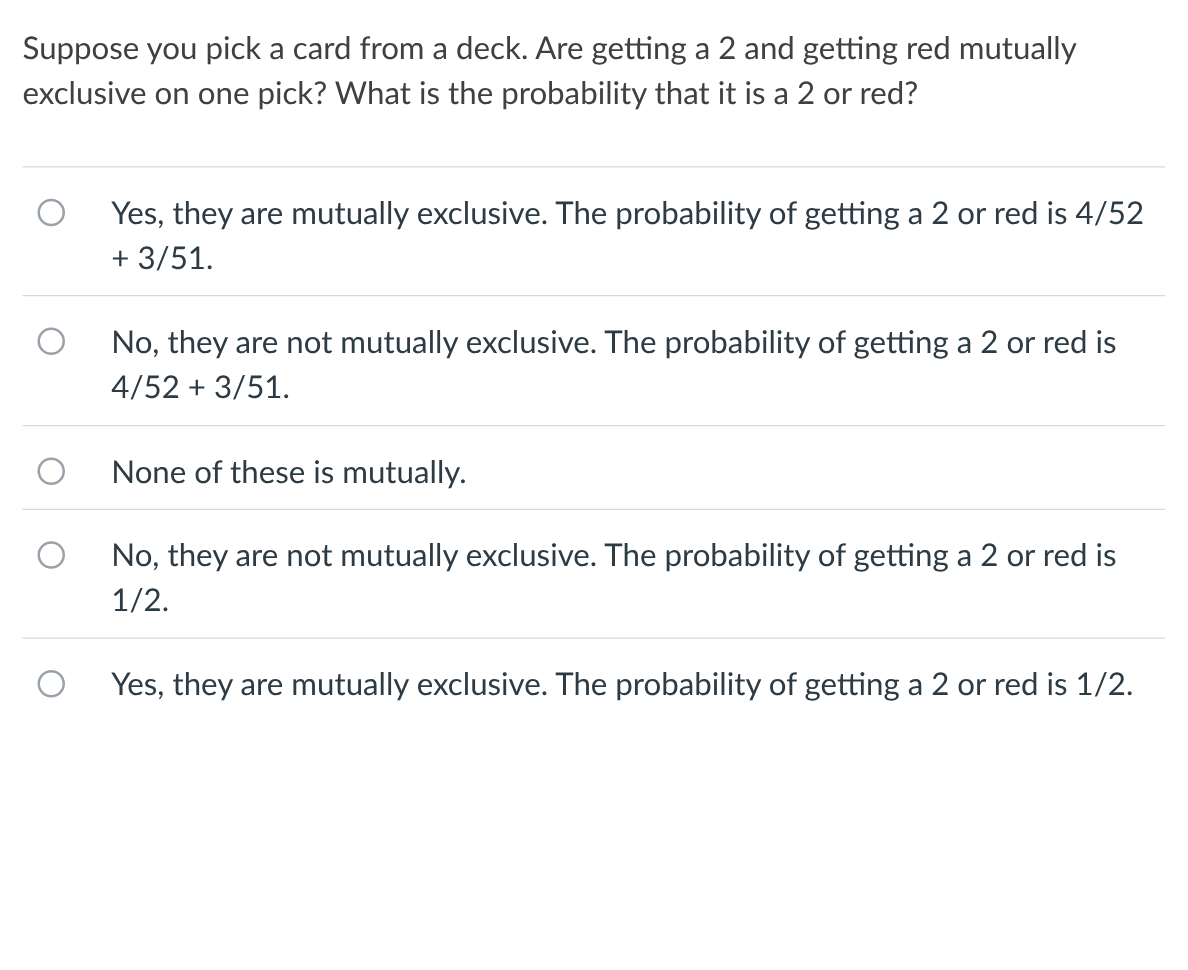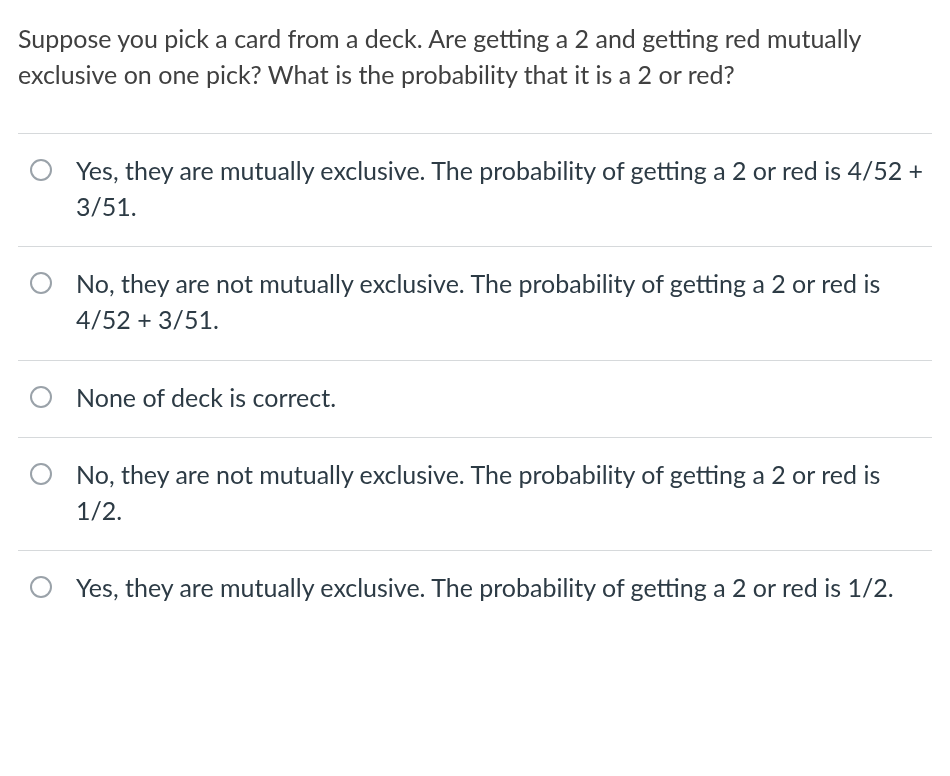--- a/index.html
+++ b/index.html
@@ -19,23 +19,23 @@
     .question-text {
       margin-bottom: 40px;
       color: #404040;
     }
     .options {
       border-top: 1px solid #d6d9db;
     }
     .option-row {
       display: flex;
       align-items: flex-start;
-      padding: 18px 0 22px 6px;
+      padding: 18px 0 12px 6px;
       border-bottom: 1px solid #d6d9db;
-      gap: 24px;
+      gap: 37px;
     }
     .option-row:last-child {
       border-bottom: none;
     }
     .radio {
       flex: 0 0 auto;
       width: 22px;
       height: 22px;
       border: 2px solid #9aa2a9;
       border-radius: 50%;
@@ -59,21 +59,21 @@
   <div class="option-row">
     <div class="radio"></div>
     <div class="option-label">Yes, they are mutually exclusive. The probability of getting a 2 or red is 4/52 + 3/51.</div>
   </div>
   <div class="option-row">
     <div class="radio"></div>
     <div class="option-label">No, they are not mutually exclusive. The probability of getting a 2 or red is 4/52 + 3/51.</div>
   </div>
   <div class="option-row">
     <div class="radio"></div>
-    <div class="option-label">None of deck is correct.</div>
+    <div class="option-label">None of these is mutually.</div>
   </div>
   <div class="option-row">
     <div class="radio"></div>
     <div class="option-label">No, they are not mutually exclusive. The probability of getting a 2 or red is 1/2.</div>
   </div>
   <div class="option-row">
     <div class="radio"></div>
     <div class="option-label">Yes, they are mutually exclusive. The probability of getting a 2 or red is 1/2.</div>
   </div>
 </div>

